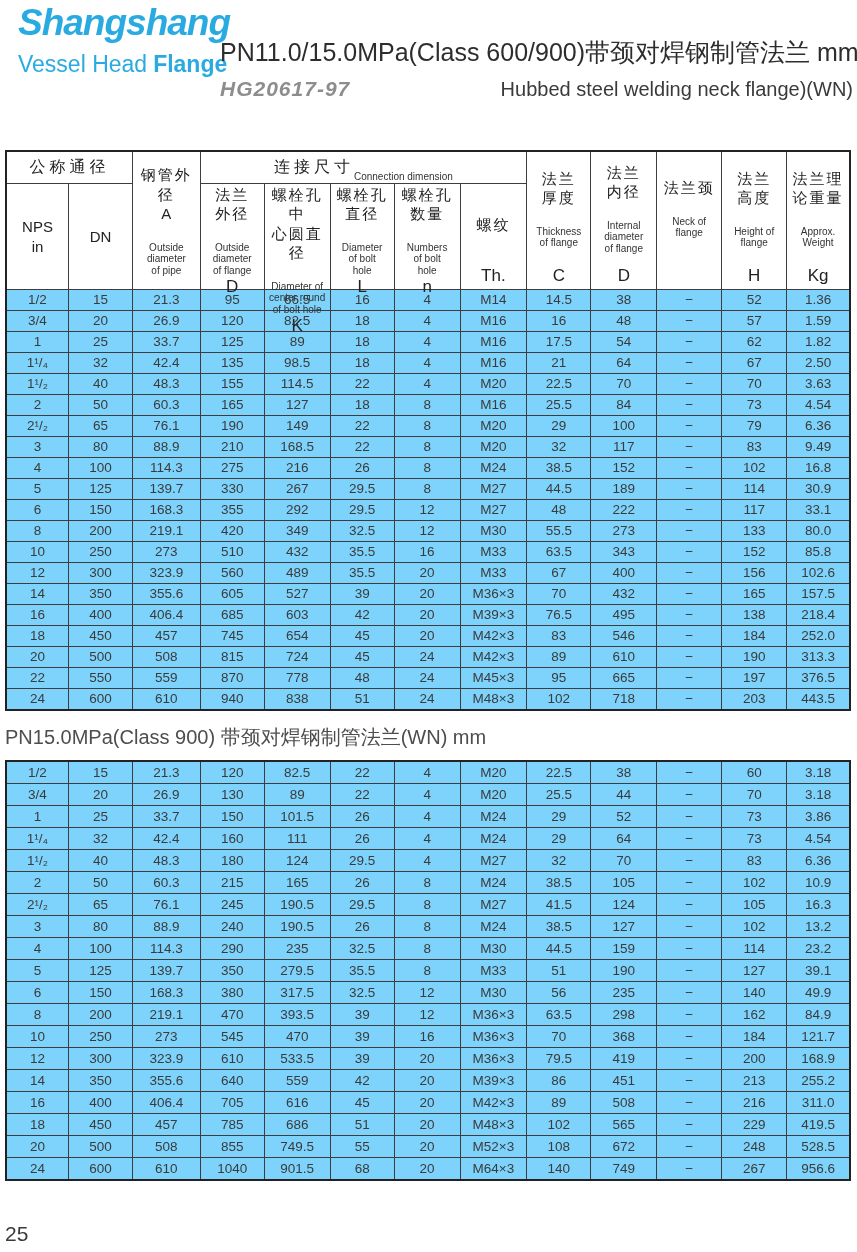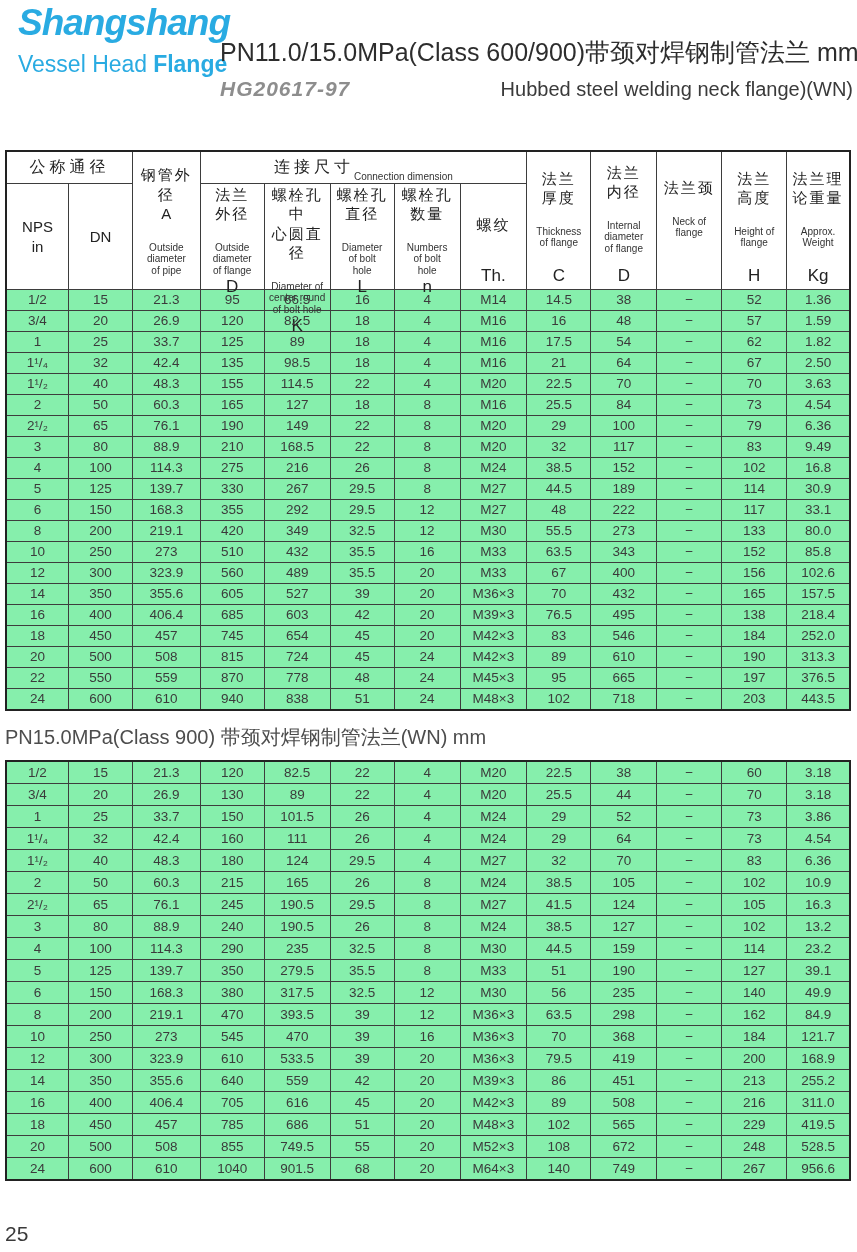--- a/index.html
+++ b/index.html
@@ -17,21 +17,21 @@
   .logo-tag{display:block;margin-top:12px;font-size:23px;color:#29abe2;letter-spacing:0;}
   .logo-tag .light{font-weight:normal;}
   .logo-tag .bold{font-weight:bold;margin-left:6px;}
   .hdr-right{position:absolute;left:220px;right:4px;top:36px;}
   .doc-title{font-size:25px;color:#2d2d2d;text-align:right;white-space:nowrap;letter-spacing:0;}
   .doc-sub-row{display:flex;justify-content:space-between;align-items:baseline;margin-top:8px;}
   .doc-standard{font-size:21px;font-weight:bold;font-style:italic;color:#8d8d8d;letter-spacing:1px;}
   .doc-subtitle{font-size:20px;color:#3a3a3a;}
 
   
-  table{border-collapse:collapse;table-layout:fixed;width:846px;margin-left:5px;background:#86efac;}
+  table{border-collapse:collapse;table-layout:fixed;width:846px;margin-left:5px;background:#7dd3fc;}
   table.spec{border:2px solid #222;}
   th,td{border:1px solid #3d3d3d;text-align:center;vertical-align:middle;padding:0;}
   td{font-size:13.5px;color:#3b3b3b;height:20px;line-height:1;}
   .t2 td{height:21px;}
   thead th{font-weight:normal;background:#fff;}
 
   .hc{display:flex;flex-direction:column;align-items:center;}
   .hc .mid{margin-top:auto;margin-bottom:auto;display:flex;flex-direction:column;align-items:center;}
   .hc-group{height:31px;}
   .hc-main{height:104px;}

